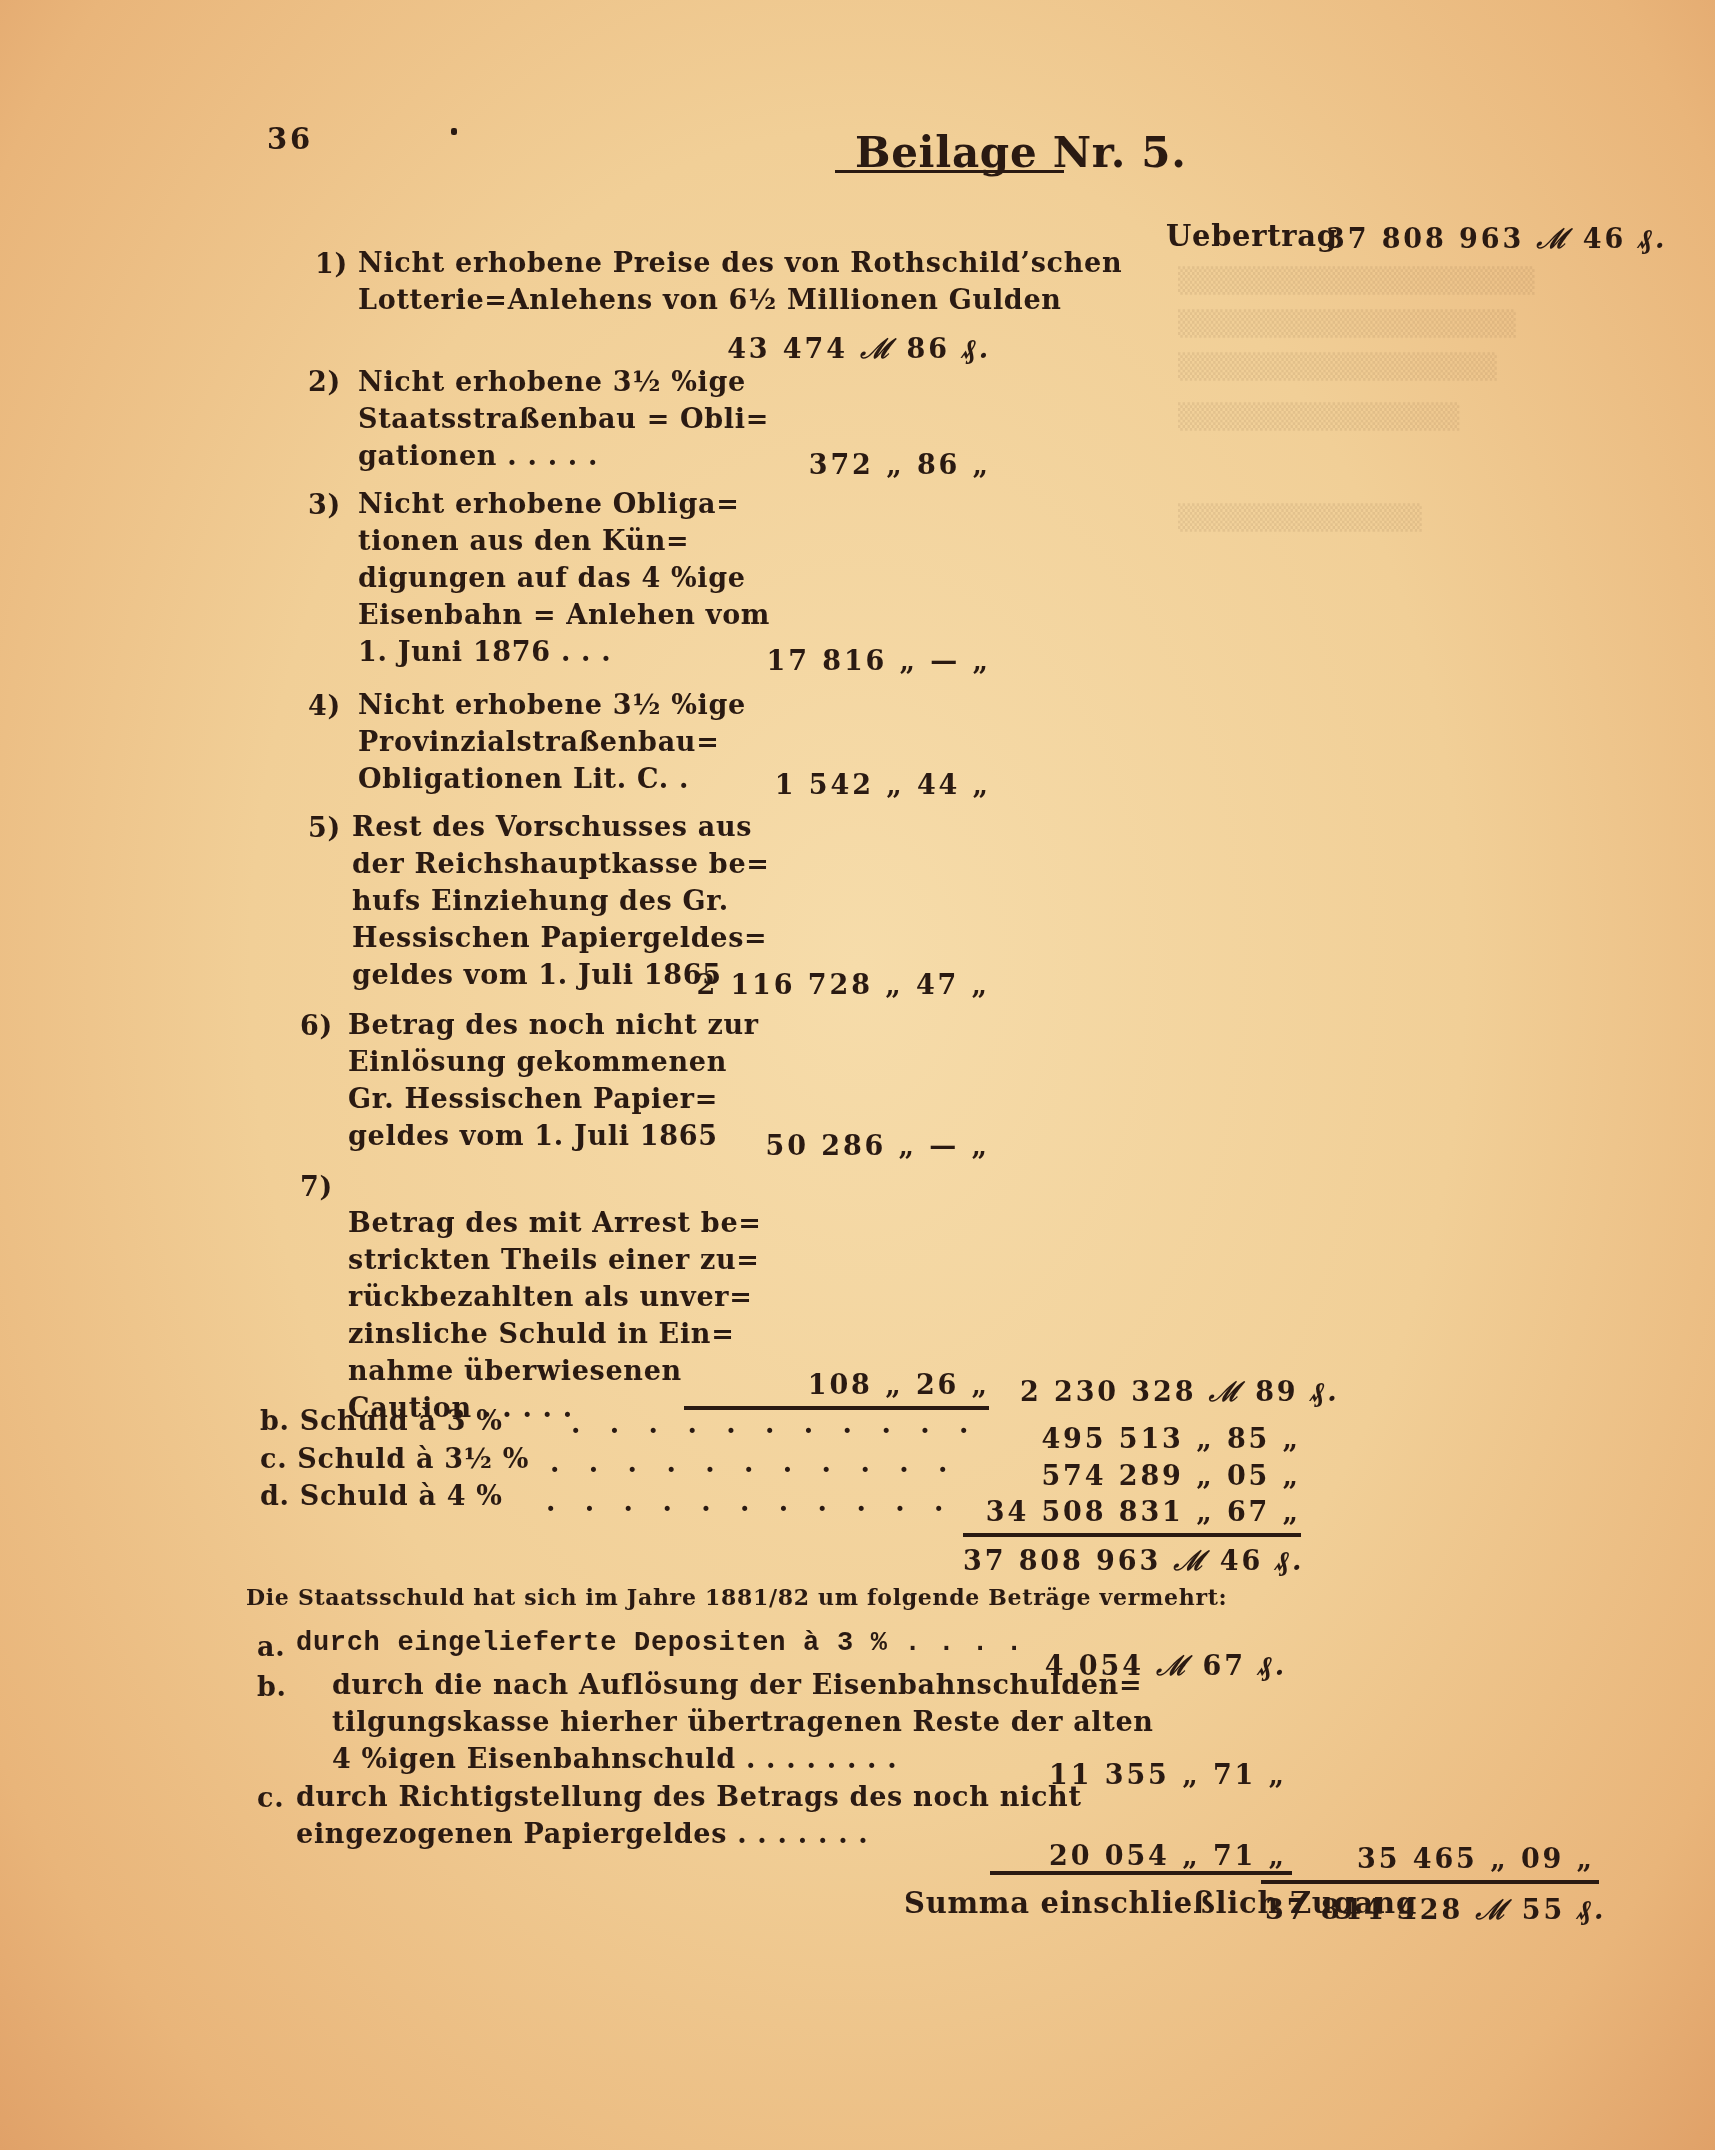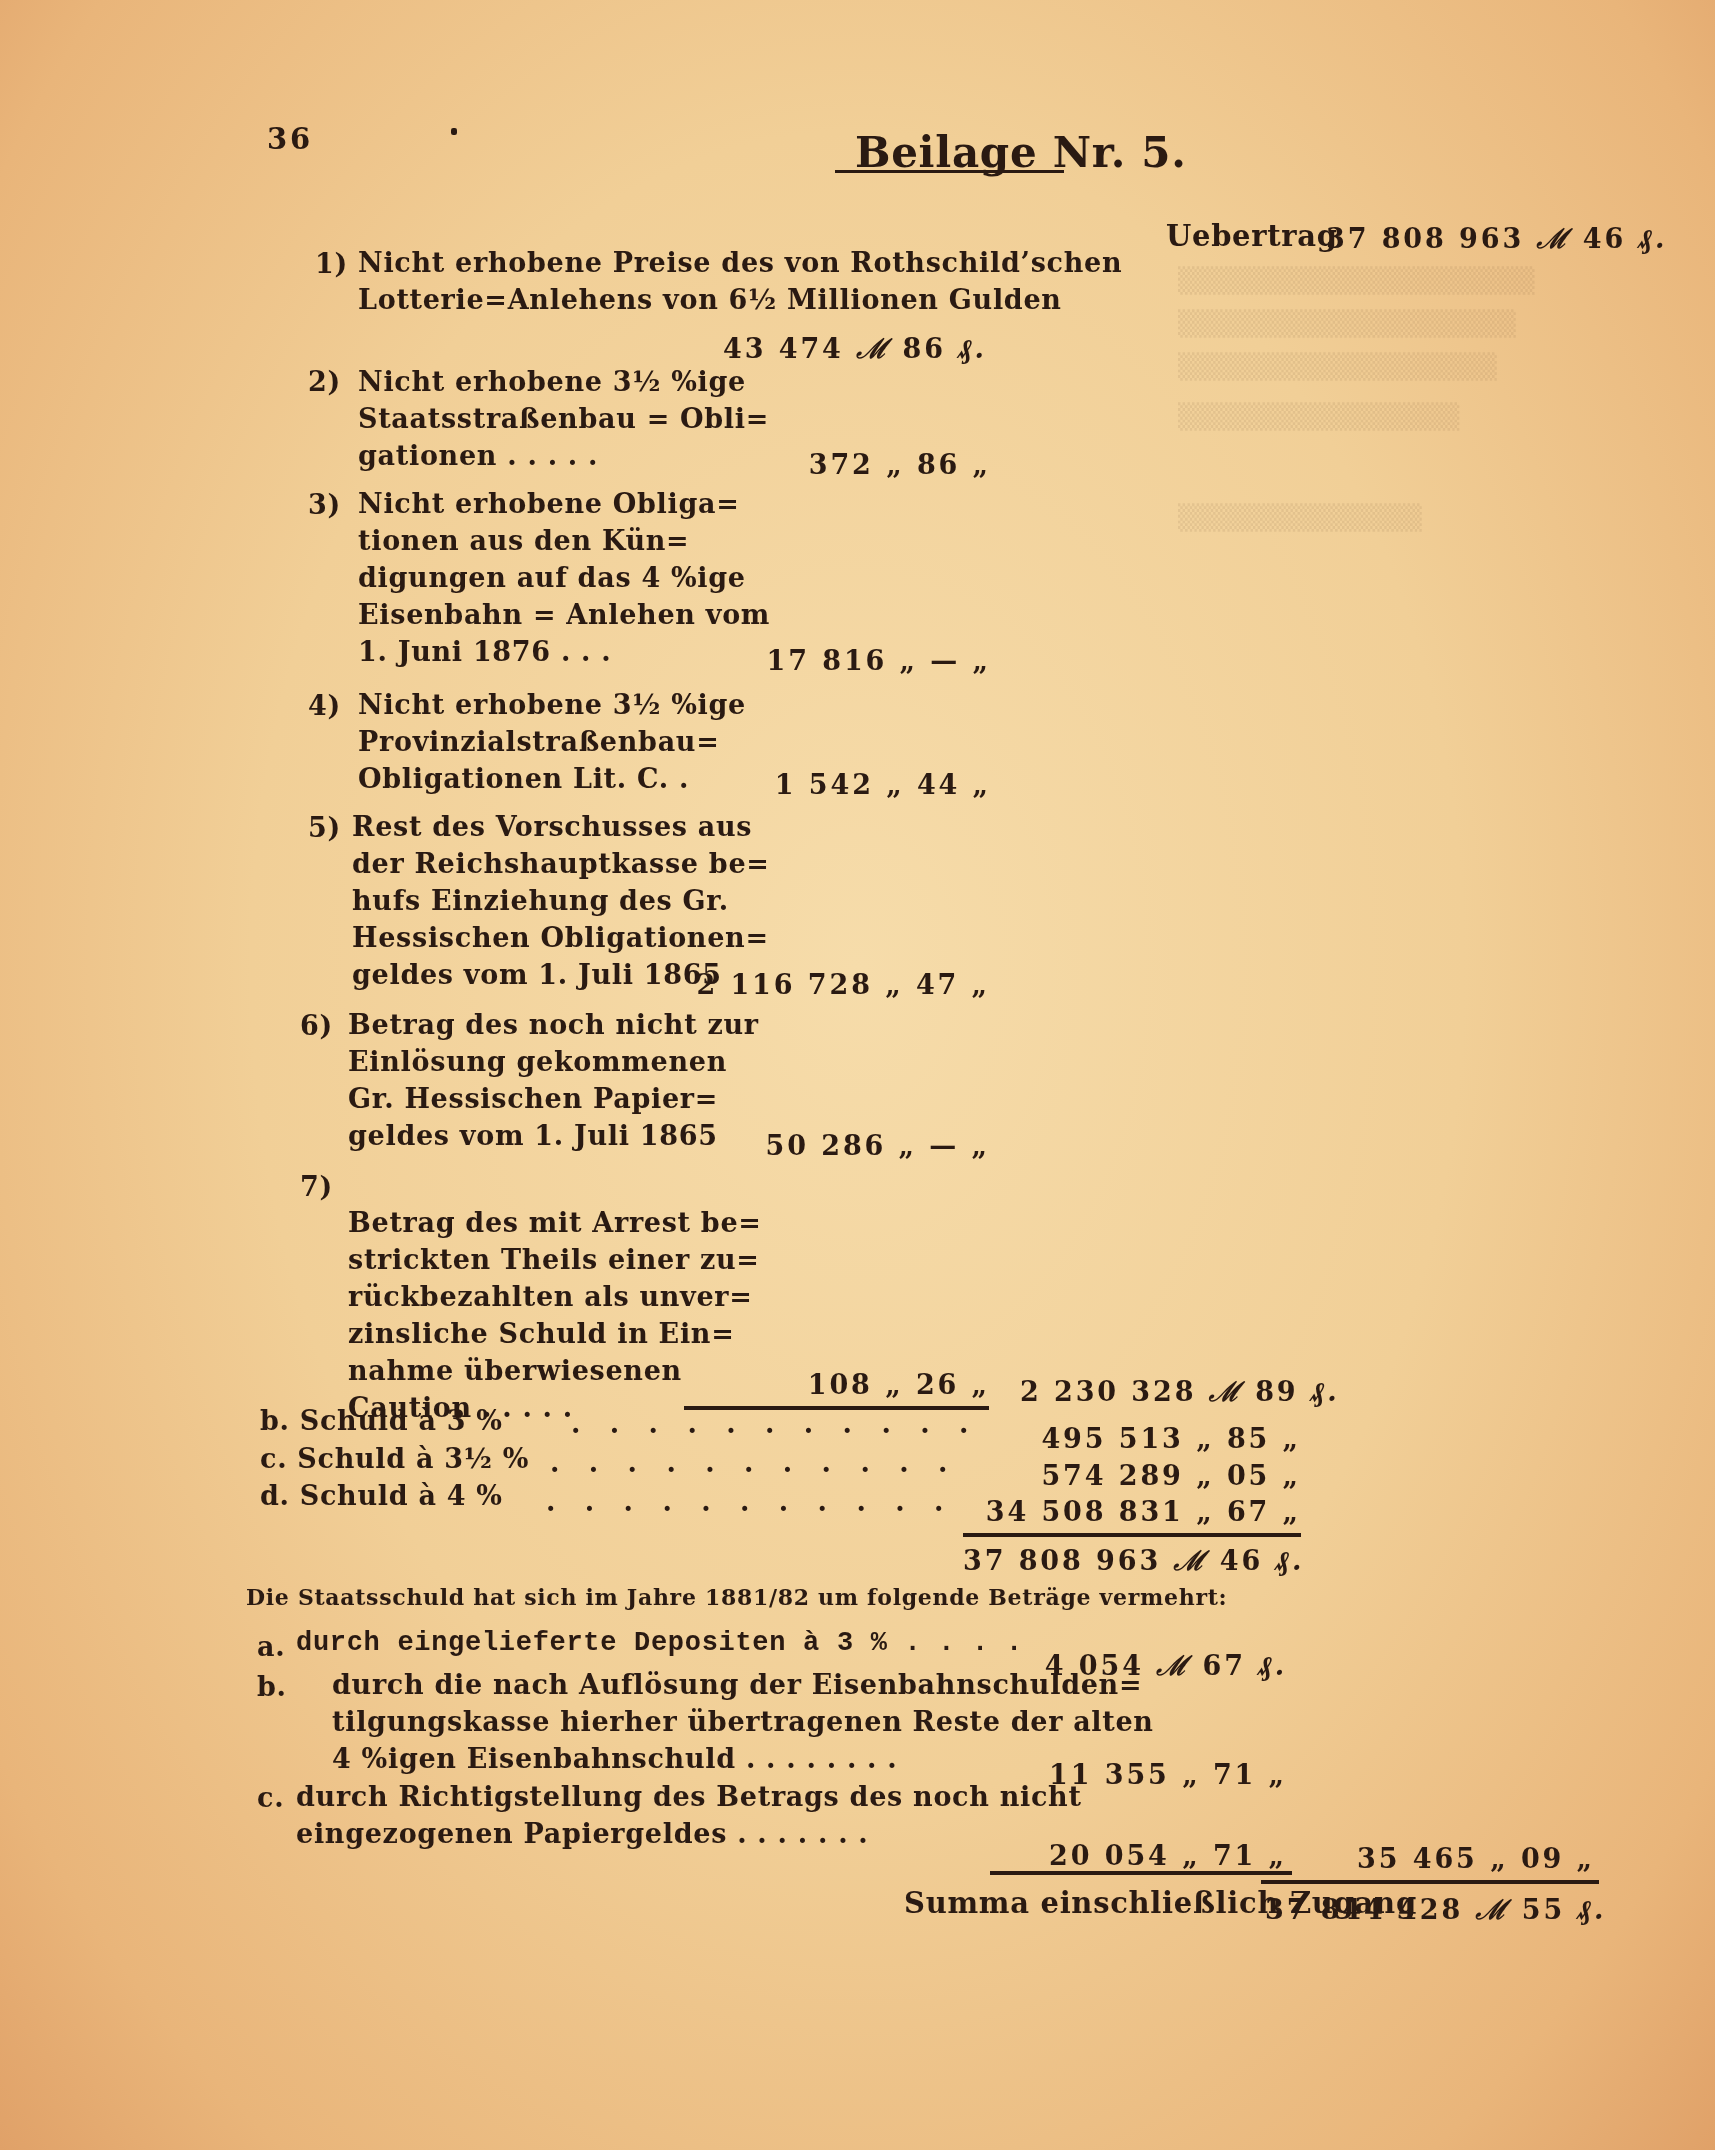--- a/index.html
+++ b/index.html
@@ -37,21 +37,21 @@
   <span class="cur">ℳ</span>
   <span>46</span>
   <span class="cur">₰.</span>
 </div>
 
 <div class="abs txt" style="left:315px; top:248px;">1)</div>
 <div class="abs txt line" style="left:358px; top:244px; width:629px;">
   <div class="line">Nicht erhobene Preise des von Rothschild’schen</div>
   <div class="line">Lotterie=Anlehens von 6½ Millionen Gulden</div>
 </div>
-<div class="abs num right" style="left:719px; top:329px; width:272px;text-align:center;">
+<div class="abs num right" style="left:719px; top:329px; width:272px;">
   <span>43 474</span>
   <span class="cur">ℳ</span>
   <span>86</span>
   <span class="cur">₰.</span>
 </div>
 
 <div class="abs txt" style="left:308px; top:366px;">2)</div>
 <div class="abs txt" style="left:358px; top:363px; width:323px;">
   <div class="line">Nicht erhobene 3½ %ige</div>
   <div class="line">Staatsstraßenbau = Obli=</div>
@@ -90,21 +90,21 @@
   <span>„</span>
   <span>44</span>
   <span>„</span>
 </div>
 
 <div class="abs txt" style="left:308px; top:812px;">5)</div>
 <div class="abs txt" style="left:352px; top:808px; width:331px;">
   <div class="line">Rest des Vorschusses aus</div>
   <div class="line">der Reichshauptkasse be=</div>
   <div class="line">hufs Einziehung des Gr.</div>
-  <div class="line">Hessischen Obligationen=</div>
+  <div class="line">Hessischen Papiergeldes=</div>
   <div class="line">geldes vom 1. Juli 1865</div>
 </div>
 <div class="abs num right" style="left:690px; top:969px; width:300px;">
   <span>2 116 728</span>
   <span>„</span>
   <span>47</span>
   <span>„</span>
 </div>
 
 <div class="abs txt" style="left:300px; top:1010px;">6)</div>

